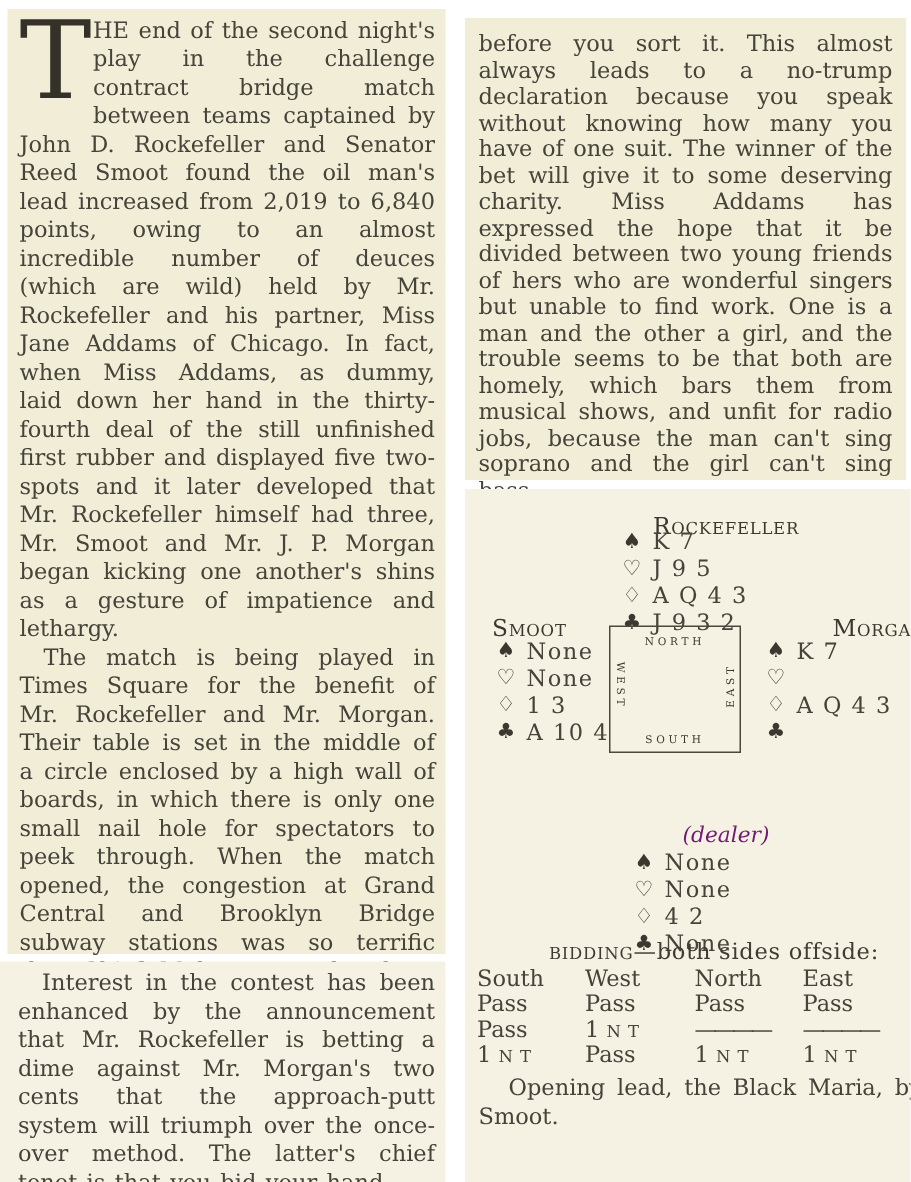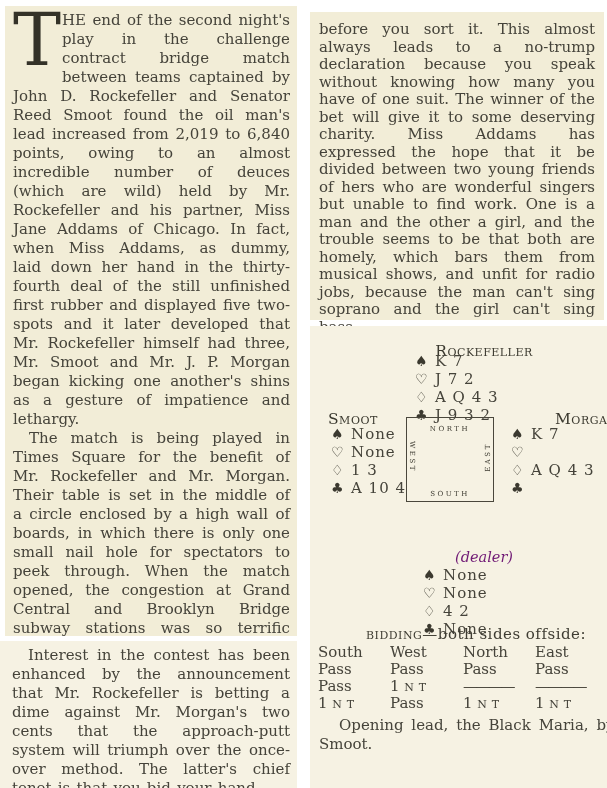--- a/index.html
+++ b/index.html
@@ -89,21 +89,21 @@
   <section class="block right-bottom">
 
     <div class="seat-name centered" style="top:16px;">Rockefeller</div>
     <div class="hand" style="left:105px;top:26px;">
       <div class="suit-row">
           <span class="suit-icon">♠</span>
           <span class="cards">K 7</span>
         </div>
       <div class="suit-row">
           <span class="suit-icon">♡</span>
-          <span class="cards">J 7 2</span>
+          <span class="cards">J 9 5</span>
         </div>
       <div class="suit-row">
           <span class="suit-icon">♢</span>
           <span class="cards">A Q 4 3</span>
         </div>
       <div class="suit-row">
           <span class="suit-icon">♣</span>
           <span class="cards">J 9 3 2</span>
         </div>
     </div>

